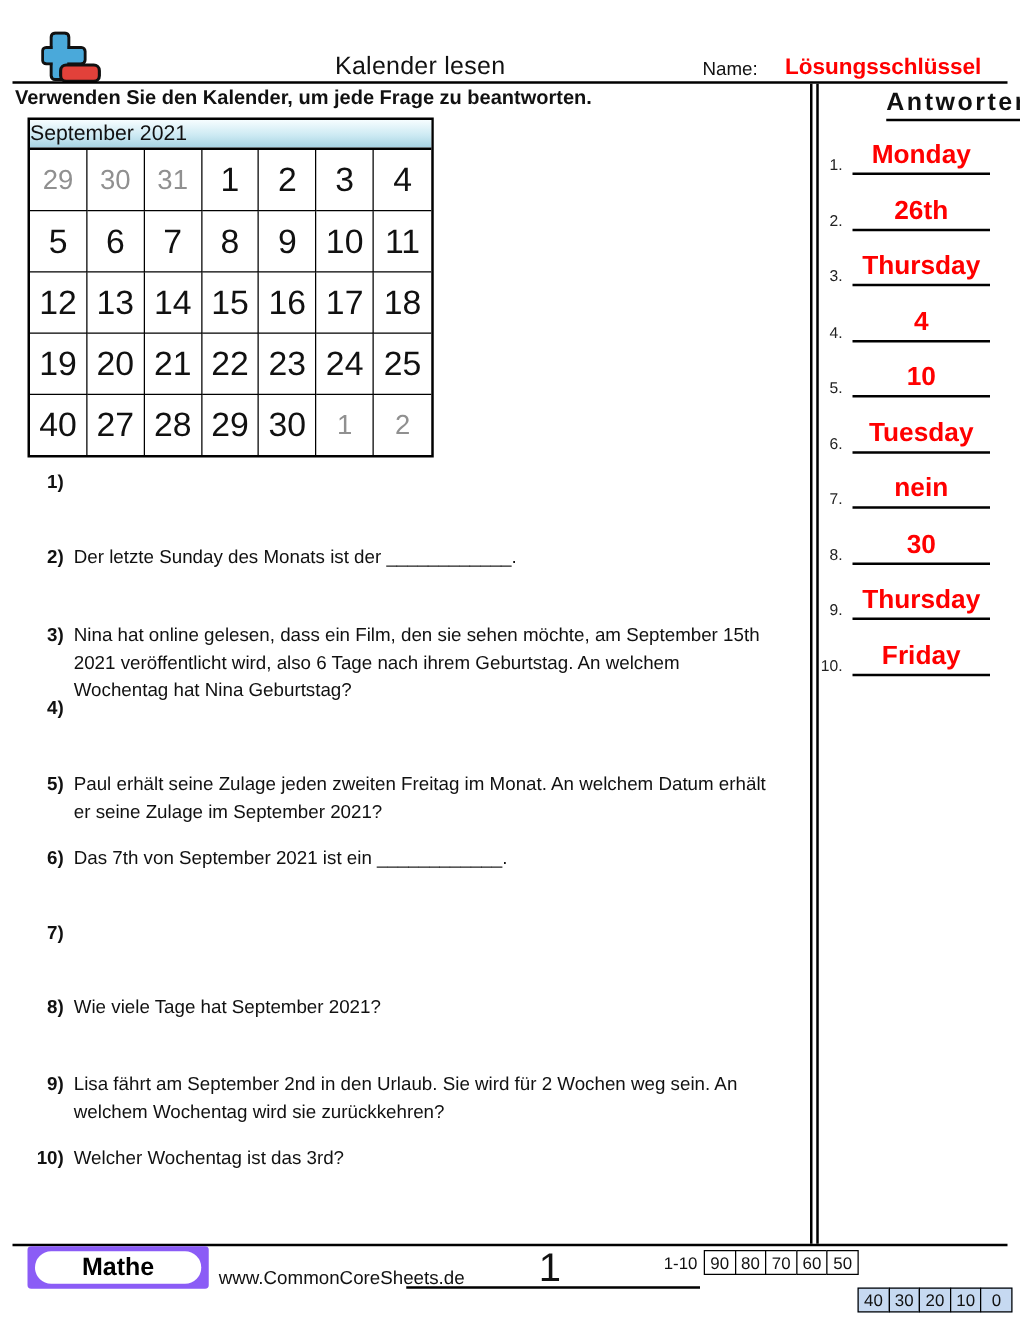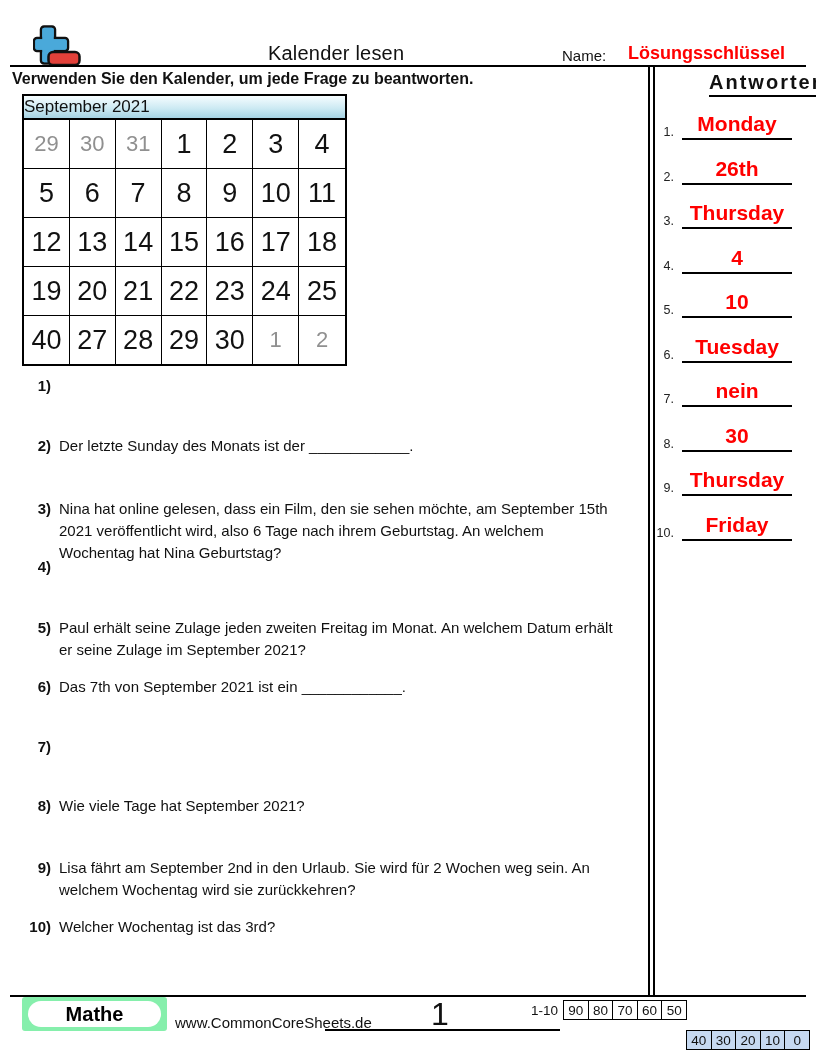--- a/index.html
+++ b/index.html
@@ -38,21 +38,21 @@
   .answers-heading { position:absolute; left:656px; width:180px; top:71px; text-align:center; }
   .answers-heading span { display:inline-block; font-size:20px; font-weight:bold; letter-spacing:2px;
     border-bottom:2px solid #000; padding-bottom:1px;margin-left:43px; }
   .answer { position:absolute; left:653px; width:150px; height:30px; }
   .anum { position:absolute; left:0; bottom:1px; width:21px; text-align:right; font-size:12.5px; color:#222; }
   .aval { position:absolute; left:29px; bottom:0; width:110px; border-bottom:2px solid #000;
     text-align:center; font-size:21px; font-weight:bold; color:var(--red,#ff0000); padding-bottom:2px; }
   
   .footer-rule { position:absolute; left:10px; right:10px; top:995px; height:2px; background:#000; }
   .footer-center-rule { position:absolute; left:325px; top:1029px; width:235px; height:2px; background:#000; }
-  .mathe-box { position:absolute; left:22px; top:997px; width:145px; height:34px; background:#86efac; border-radius:3px; }
+  .mathe-box { position:absolute; left:22px; top:997px; width:145px; height:34px; background:#8b5cf6; border-radius:3px; }
   .mathe-pill { position:absolute; left:6px; right:6px; top:4px; bottom:4px; background:#fff; border-radius:13px;
     text-align:center; font-weight:bold; font-size:20px; line-height:26px; color:#000; }
   .website { position:absolute; left:175px; top:1014px; font-size:15px; }
   .page-num { position:absolute; left:400px; top:996px; width:80px; text-align:center; font-size:32px; }
   .score-range { position:absolute; left:520px; top:1003px; width:38px; font-size:13.5px; text-align:right; }
   .score-boxes { position:absolute; left:563px; top:1000px; display:flex; }
   .score-box { box-sizing:border-box; width:25.6px; height:20px; border:1px solid #000; margin-left:-1px;
     display:flex; align-items:center; justify-content:center; font-size:13.5px; background:#fff; }
   .score-box:first-child { margin-left:0; }
   .score-box.shaded { background:var(--score-shade,#c6d9f1);margin-top:30px; }

